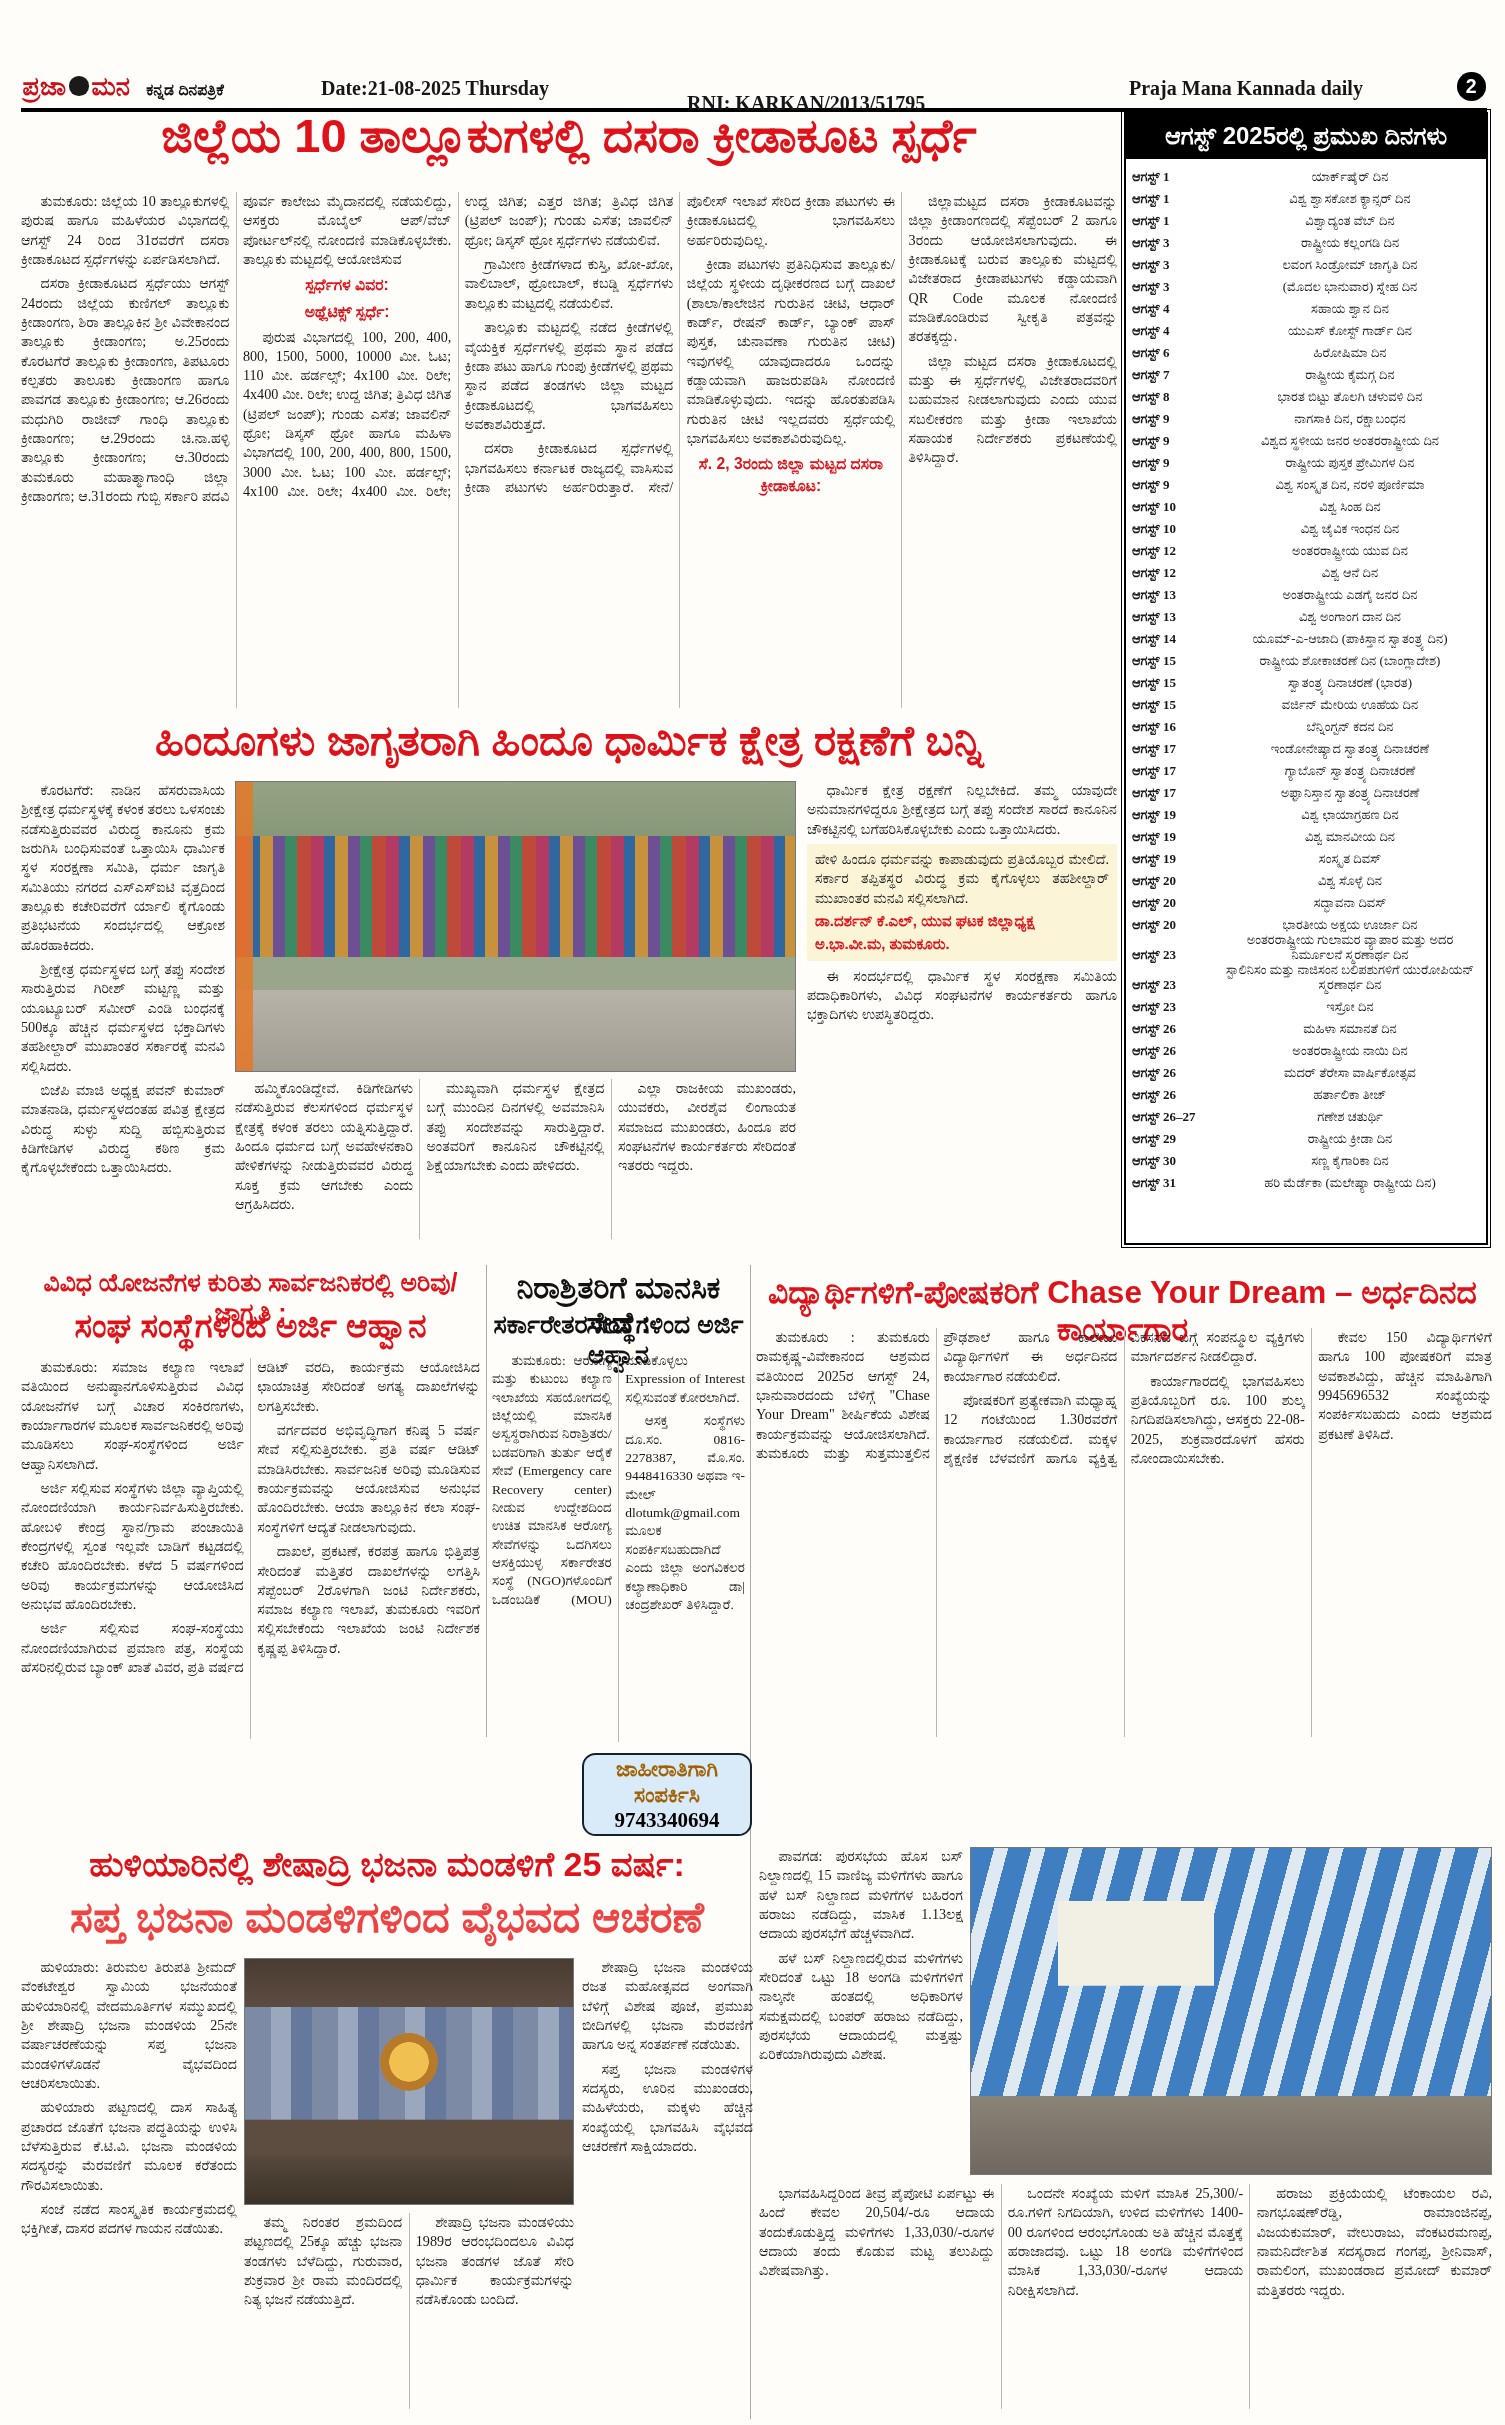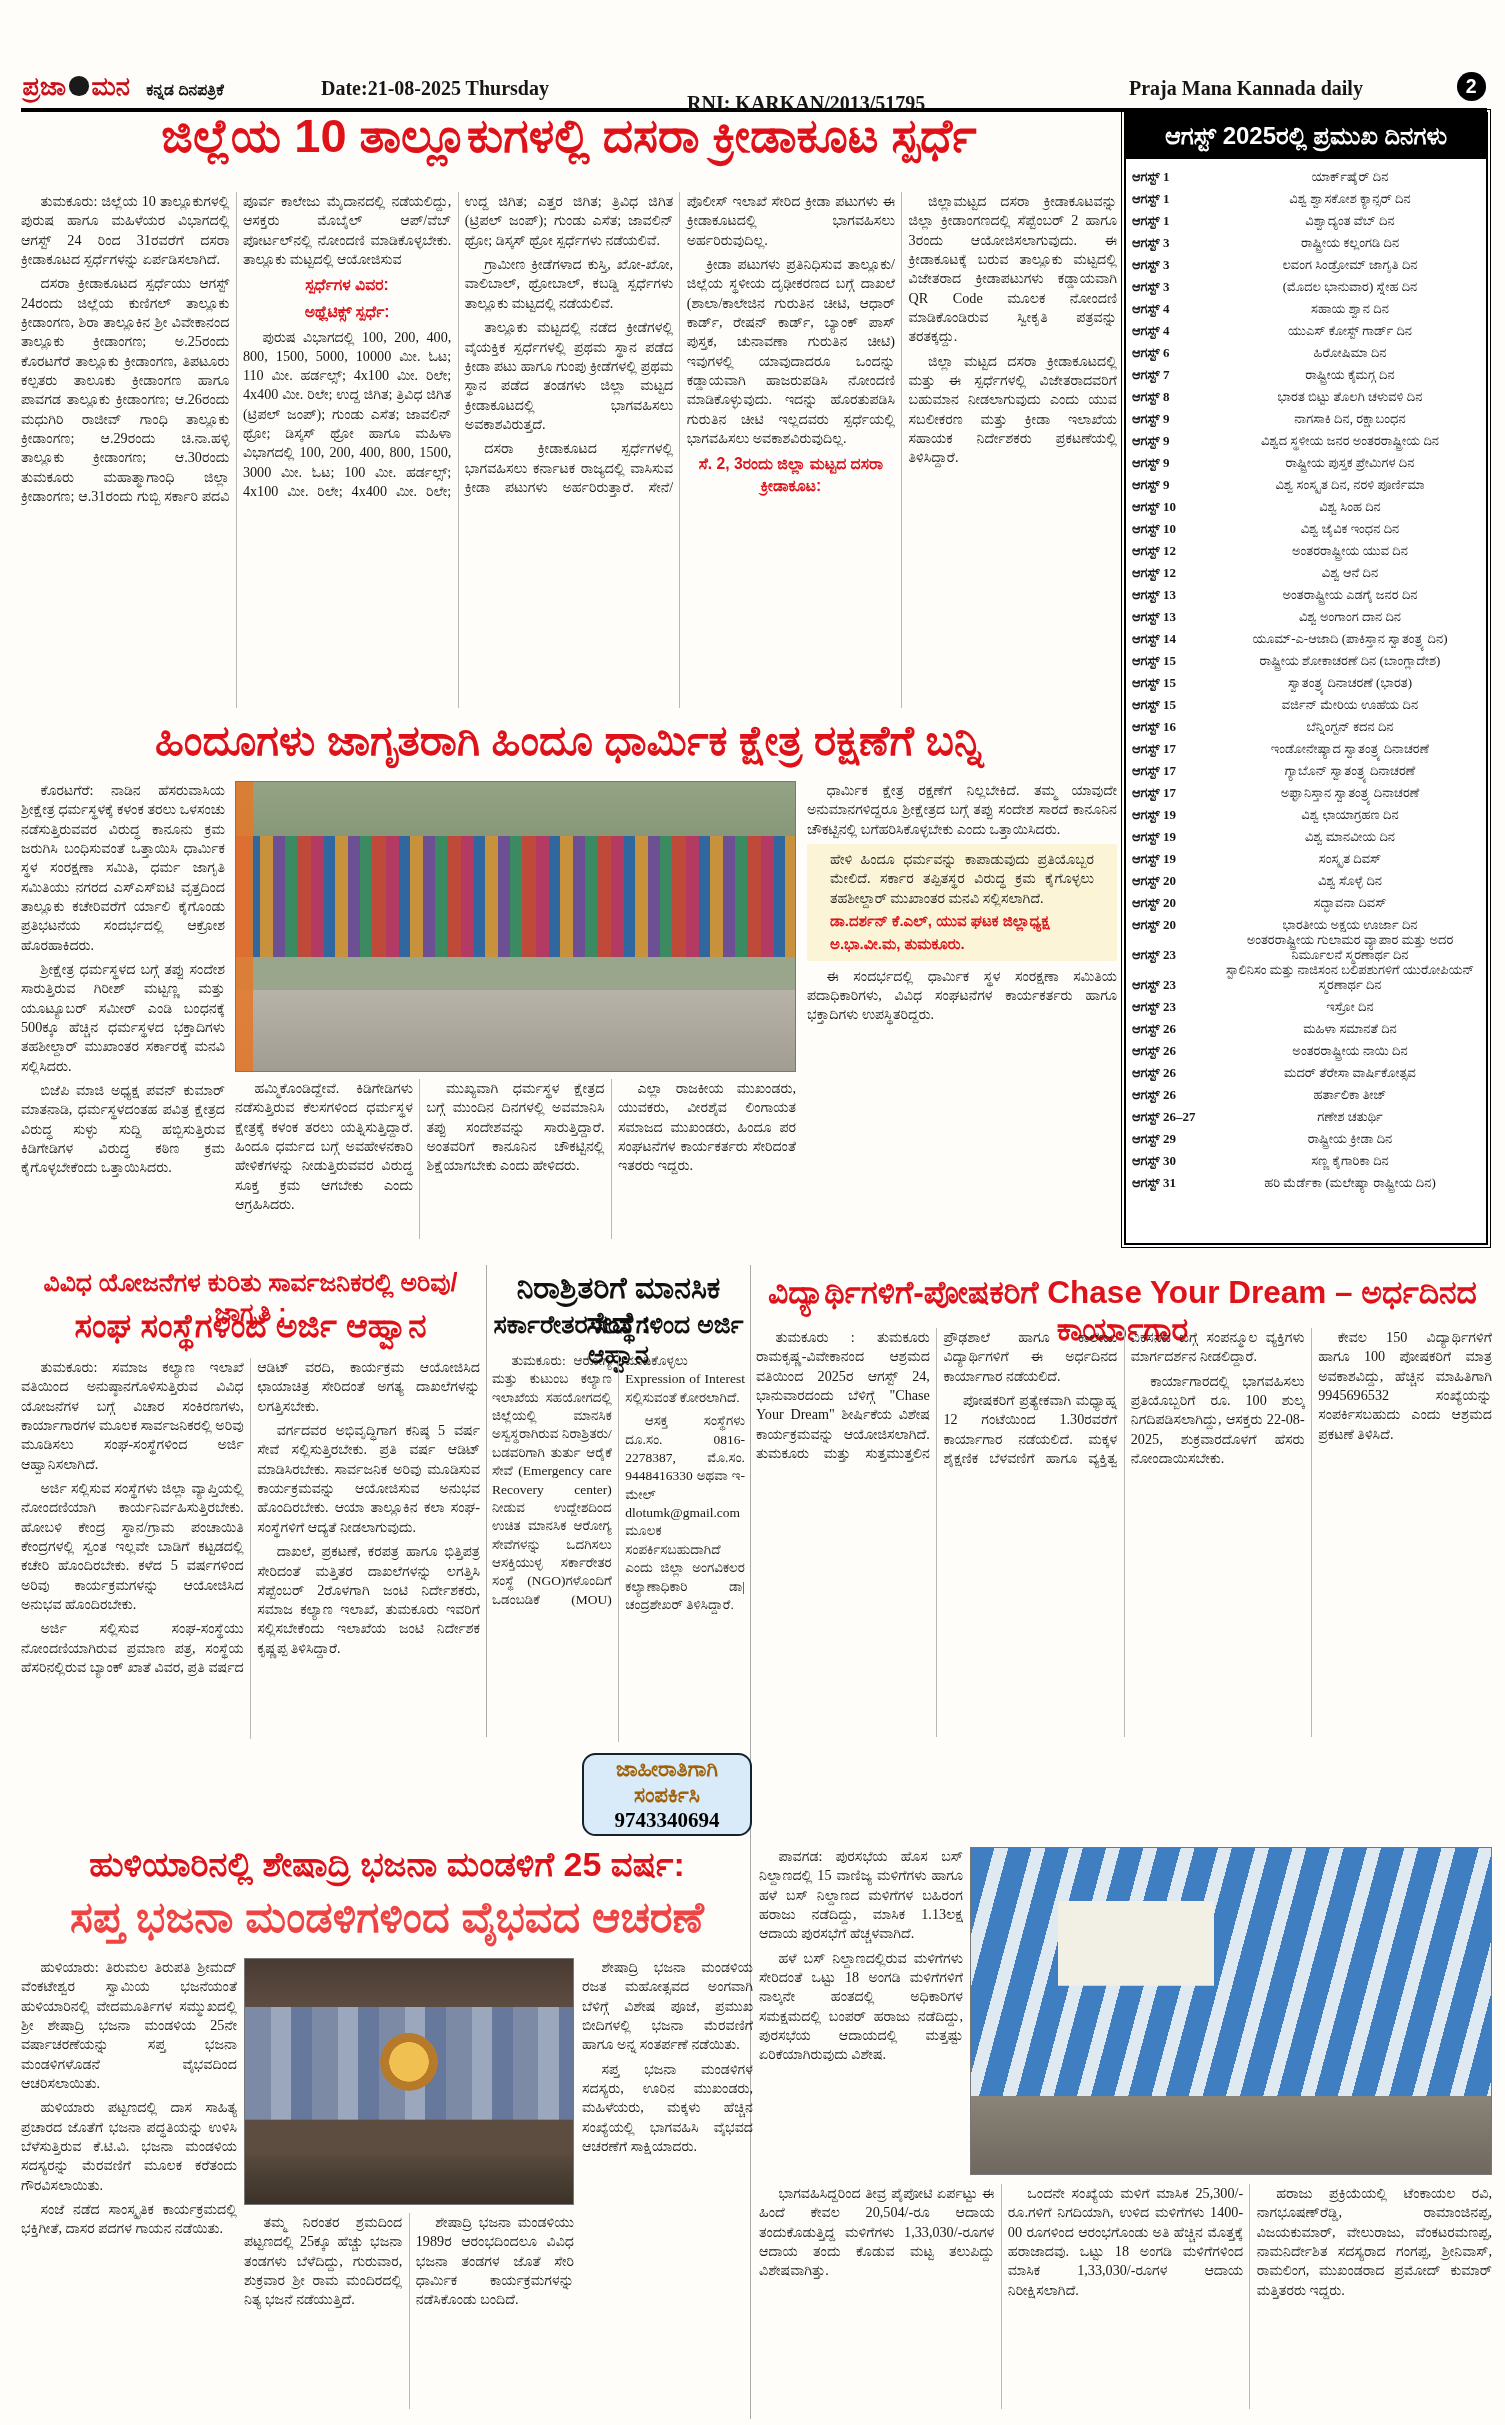--- a/index.html
+++ b/index.html
@@ -71,21 +71,21 @@
       radial-gradient(circle at 50% 42%,#f0c050 0 19.5px,#b67a2a 20px 28.5px,rgba(0,0,0,0) 29px),
       repeating-linear-gradient(90deg,#7d8aa6 0 25.5px,#9aa7bd 25.5px 46px,#66789b 46px 67px) 0 36%/100% 46% no-repeat,
       linear-gradient(#4a3b33,#6b5a4c) 0 0/100% 36% no-repeat,
       linear-gradient(#57493c,#3b3229) 0 100%/100% 20% no-repeat,#5c4d40;}
   .photo-auction{
     background:
       linear-gradient(#f2efe4,#f2efe4) 24% 22%/30% 26% no-repeat,
       linear-gradient(#8a8378,#6f685e) 0 100%/100% 24% no-repeat,
       repeating-linear-gradient(105deg,#3f7fc1 0 22.5px,#dfe9f2 22.5px 36px),#7799bb;}
   
-  .yellow-box{background:#fbf4d6;padding:6px 23px;margin-top:4.5px;}
+  .yellow-box{background:#fbf4d6;padding:6px 8px;margin-top:4.5px;}
   .yellow-box .attr{color:#df1219;font-weight:bold;font-family:"Liberation Sans",sans-serif;
                     font-size:15px;text-indent:0;margin:3px 0 0 0;}
   .ad-box{position:absolute;left:582px;top:1753px;width:166px;height:79px;background:#d9ebf8;
           border:2.2px solid #14222e;border-radius:13.5px;display:flex;flex-direction:column;
           align-items:center;justify-content:center;font-family:"Liberation Sans",sans-serif;}
   .ad-box .l{font-size:21px;font-weight:bold;color:#a16207;line-height:1.25;}
   .ad-box .ph{font-size:21px;font-weight:bold;color:#000;font-family:"Liberation Serif",serif;}
 </style>
 </head>
 <body>

